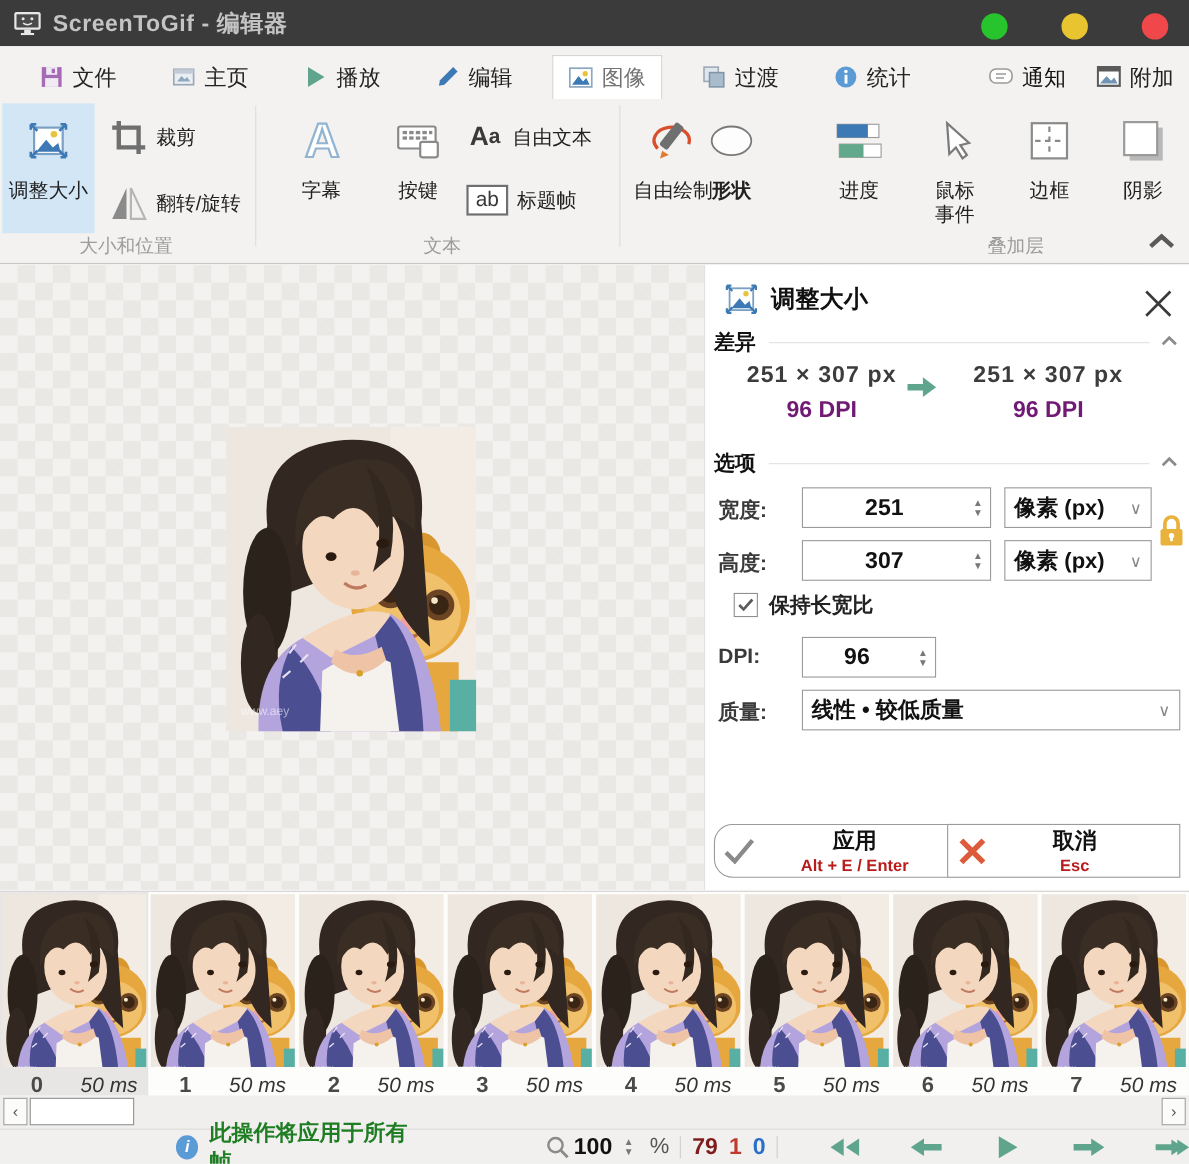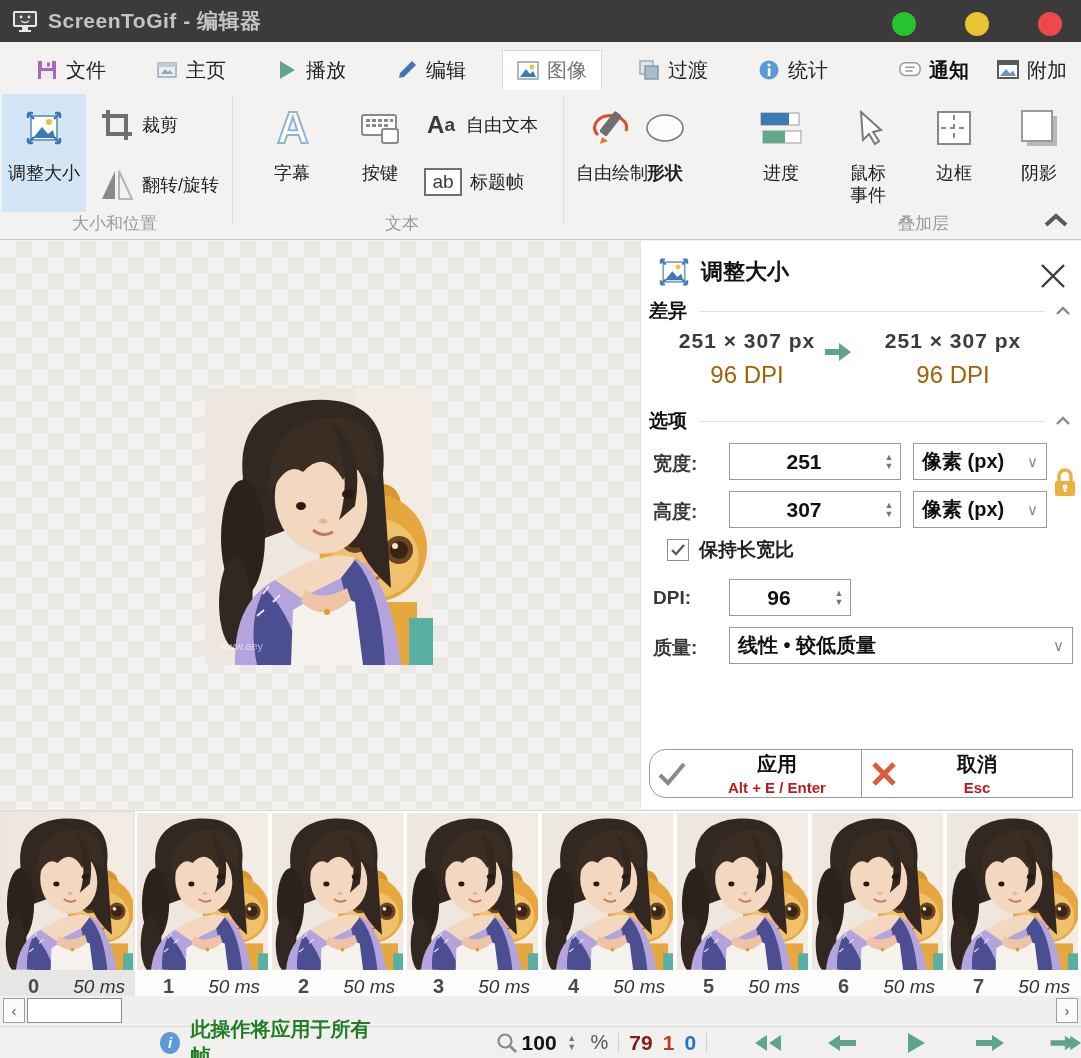--- a/index.html
+++ b/index.html
@@ -14,21 +14,21 @@
   .dot.green { left:892px; background:#27c42d; }
   .dot.yellow { left:965px; background:#e9c431; }
   .dot.red { left:1038px; background:#f0484a; }
 
   
   .tabrow { position:absolute; left:0; top:42px; width:1081px; height:48px; background:#f3f2f0; display:flex; align-items:flex-end; }
   .tab { height:40px; display:flex; align-items:center; gap:8px; padding:0 14px; font-size:20px; color:#222; cursor:default; }
   .tab.sel { background:#fff; border:1px solid #d6d5d3; border-bottom:none; color:#737373; }
   .tab-sp { width:22px; }
   .tabs-right { margin-left:auto; display:flex; align-items:flex-end; }
-  .tab.strong { font-weight:bold; color:#111; }
+  .tab.strong { font-weight:normal; color:#111; }
   .ticon { width:22px; height:22px; display:inline-block; }
 
   
   .ribbon { position:absolute; left:0; top:90px; width:1081px; height:150px; background:#f3f2f0; border-bottom:1px solid #c9c8c6; }
   .vdiv { position:absolute; top:6px; height:128px; width:1px; background:#dddcda; }
   .group-label { position:absolute; bottom:4px; font-size:17px; color:#9b9b9b; }
   .bigbtn { position:absolute; top:4px; width:84px; height:118px; display:flex; flex-direction:column; align-items:center; padding-top:8px; }
   .bigbtn.sel { background:#d3e6f6; }
   .bigbtn .bb-icon { width:46px; height:52px; display:flex; align-items:center; justify-content:center; }
   .bigbtn .bb-label { font-size:18px; color:#222; margin-top:8px; text-align:center; line-height:22px; }
@@ -50,21 +50,21 @@
   .p-head { position:absolute; left:0; top:10px; width:100%; height:44px; }
   .p-head .ph-icon { position:absolute; left:14px; top:2px; width:38px; height:38px; }
   .p-head .ph-title { position:absolute; left:60px; top:6px; font-size:22px; font-weight:bold; color:#111; }
   .p-close { position:absolute; right:10px; top:8px; width:36px; height:34px; display:flex; align-items:center; justify-content:center; }
   .sect { position:absolute; left:0; width:100%; height:24px; display:flex; align-items:center; }
   .sect .s-label { font-size:19px; font-weight:bold; color:#111; margin-left:8px; }
   .sect .s-line { flex:1; height:1px; background:#e3e2e0; margin:0 10px 0 12px; }
   .sect .s-chev { margin-right:10px; }
   .diff-col { position:absolute; width:180px; text-align:center; }
   .diff-size { font-size:21px; font-weight:bold; color:#3c3c3c; letter-spacing:1px; }
-  .diff-dpi { font-size:24px; font-weight:normal; color:#a16207; margin-top:8px; }
+  .diff-dpi { font-size:21px; font-weight:bold; color:#701a75; margin-top:8px; }
   .diff-arrow { position:absolute; left:182px; top:100px; }
   .f-label { position:absolute; font-size:19px; font-weight:bold; color:#3a3a3a; }
   .spinbox { position:absolute; height:37px; background:#fff; border:1px solid #9a9a9a; display:flex; align-items:center; }
   .spinbox .sv { flex:1; text-align:center; font-size:21px; font-weight:bold; color:#111; }
   .spin-arrows { width:22px; display:flex; flex-direction:column; align-items:center; line-height:9px; font-size:9px; color:#777; }
   .combo { position:absolute; height:37px; background:#fff; border:1px solid #9a9a9a; display:flex; align-items:center; padding:0 8px; }
   .combo .cv { flex:1; font-size:20px; font-weight:bold; color:#111; }
   .combo .cc { color:#888; font-size:15px; margin-left:4px; }
   .chk-row { position:absolute; display:flex; align-items:center; gap:10px; }
   .chk { width:22px; height:22px; border:1px solid #8f8f8f; background:#fff; display:flex; align-items:center; justify-content:center; }

